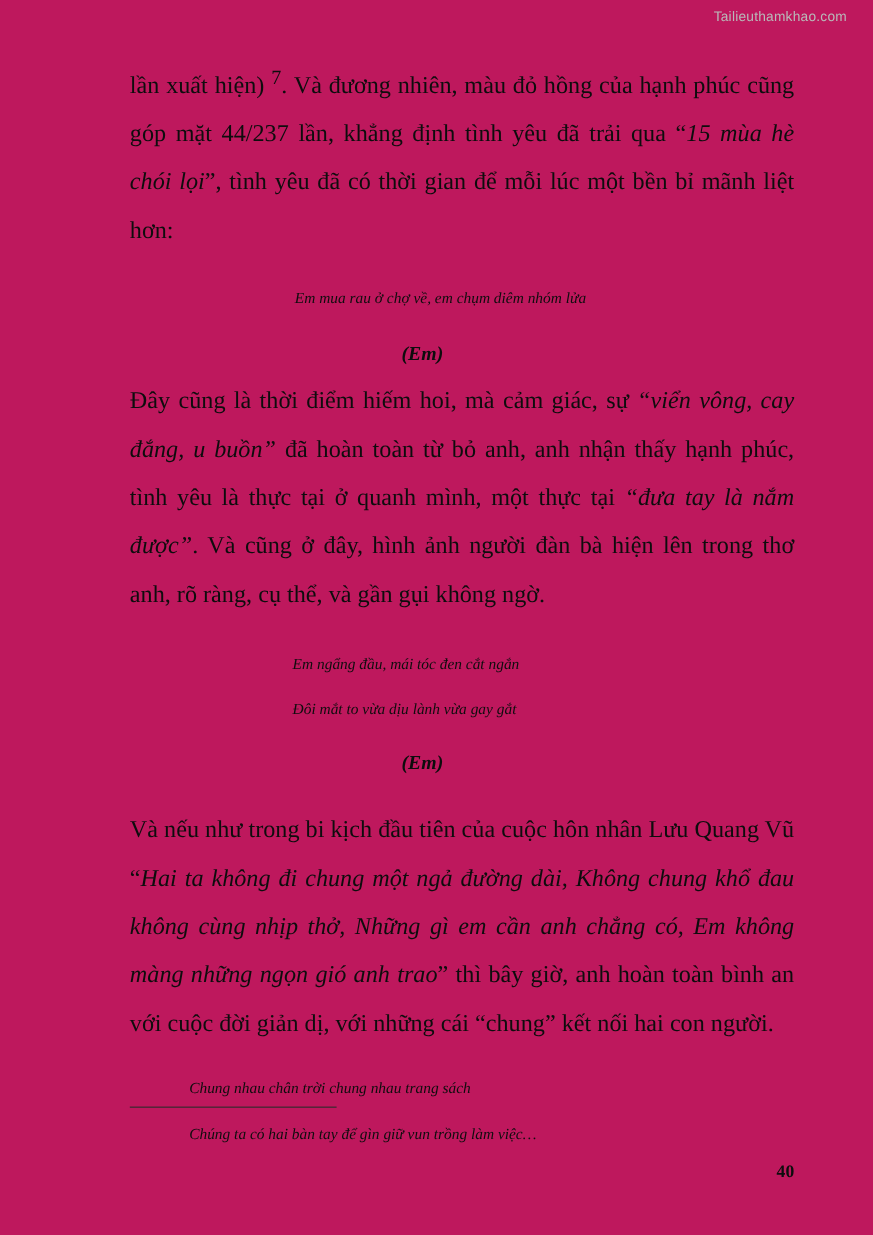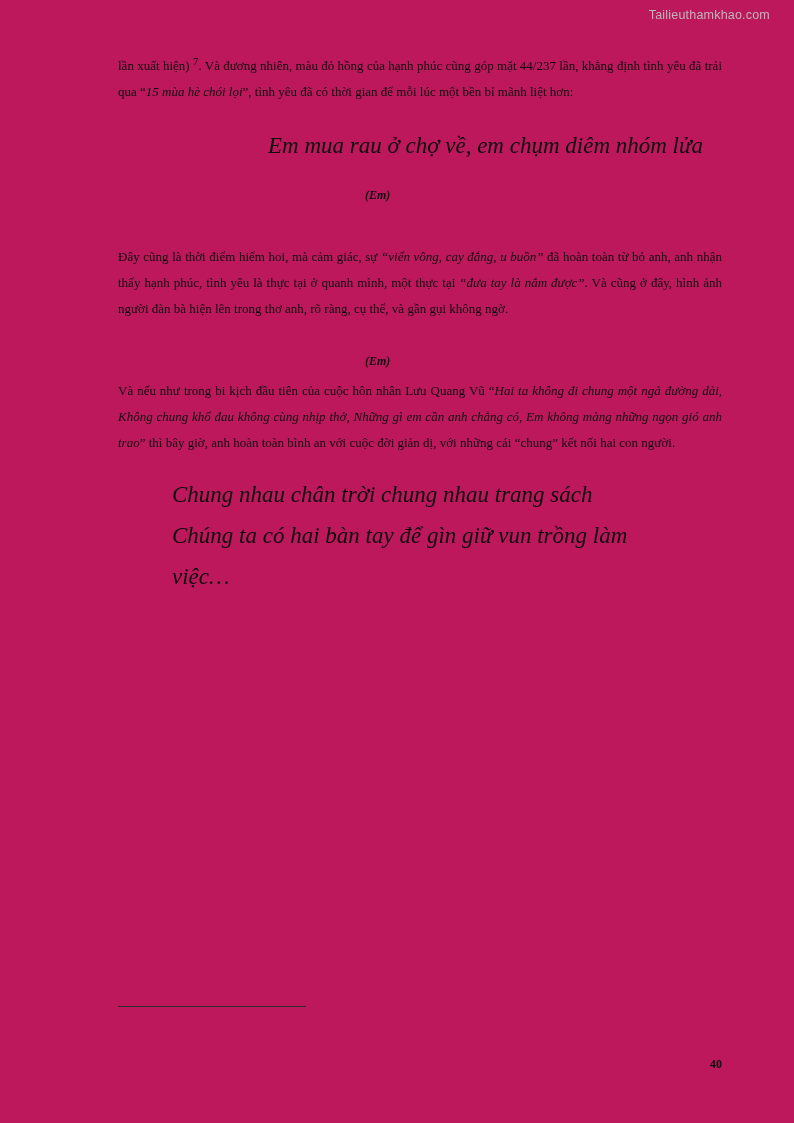--- a/index.html
+++ b/index.html
@@ -32,55 +32,55 @@
   
   .content {
     position: absolute;
     left: 118px;
     top: 48px;
     width: 604px;
   }
 
   p.body-par {
     margin: 0 0 0 0;
-    font-size: 13px;
-    line-height: 26px;
+    font-size: 22px;
+    line-height: 44px;
     text-align: justify;
     text-justify: inter-word;
   }
 
   .it { font-style: italic; }
 
   
   .poem {
-    font-size: 23px;
+    font-size: 14px;
     line-height: 41px;
     font-style: italic;
   }
   .poem .line {
     text-align: justify;
     text-justify: inter-word;
   }
   .poem .line.nojust { text-align: left; }
 
   .poem-1 { margin-top: 20px; margin-left: 150px; width: 454px; }
   .poem-2 { margin-top: 22px; margin-left: 148px; width: 454px; }
   .poem-3 { margin-top: 18px; margin-left:  54px; width: 500px; }
 
   .attrib {
-    font-size: 12px;
+    font-size: 18px;
     font-weight: bold;
     font-style: italic;
     line-height: 34px;
   }
   .attrib-1 { margin-top: 12px; margin-left: 247px; }
   .attrib-2 { margin-top: 10px; margin-left: 247px; }
 
-  .par-block-1 { margin-top: 32px; font-family: Liberation Serif, serif; }
-  .par-block-2 { }
+  .par-block-1 { margin-top: 4px; font-family: Liberation Serif, serif; }
+  .par-block-2 { margin-top: 22px; }
 
   
   .footnote-zone {
     position: absolute;
     left: 118px;
     top: 1006px;
     width: 604px;
   }
   .footnote-rule {
     width: 188px;
@@ -96,21 +96,21 @@
   .footnote sup {
     font-size: 9.5px;
     vertical-align: super;
   }
   .footnote b { font-weight: bold; }
 
   .page-number {
     position: absolute;
     right: 72px;
     top: 1057px;
-    font-size: 12px;
+    font-size: 16px;
     font-weight: bold;
   }
 </style>
 </head>
 <body>
 
 <div class="page">
 
   <div class="watermark">Tailieuthamkhao.com</div>
 
@@ -121,20 +121,22 @@
     <div class="poem poem-1">
       <div class="line">Em mua rau ở chợ về, em chụm diêm nhóm lửa</div>
     </div>
     <div class="attrib attrib-1">(Em)</div>
 
     <div class="par-block-1">
       <p class="body-par"><span>Đây cũng là thời điểm hiếm hoi, mà cảm giác, sự </span><span class="it">“viển vông, cay đắng, u buồn”</span><span> đã hoàn toàn từ bỏ anh, anh nhận thấy hạnh phúc, tình yêu là thực tại ở quanh mình, một thực tại </span><span class="it">“đưa tay là nắm được”</span><span>. Và cũng ở đây, hình ảnh người đàn bà hiện lên trong thơ anh, rõ ràng, cụ thể, và gần gụi không ngờ.</span></p>
     </div>
 
     <div class="poem poem-2">
+      <div class="line nojust">Em ngẩng đầu, mái tóc đen cắt ngắn</div>
+      <div class="line nojust">Đôi mắt to vừa dịu lành vừa gay gắt</div>
     </div>
     <div class="attrib attrib-2">(Em)</div>
 
     <div class="par-block-2">
       <p class="body-par"><span>Và nếu như trong bi kịch đầu tiên của cuộc hôn nhân Lưu Quang Vũ “</span><span class="it">Hai ta không đi chung một ngả đường dài, Không chung khổ đau không cùng nhịp thở, Những gì em cần anh chẳng có, Em không màng những ngọn gió anh trao</span><span>” thì bây giờ, anh hoàn toàn bình an với cuộc đời giản dị, với những cái “chung” kết nối hai con người.</span></p>
     </div>
 
     <div class="poem poem-3">
       <div class="line nojust">Chung nhau chân trời chung nhau trang sách</div>
       <div class="line nojust">Chúng ta có hai bàn tay để  gìn giữ vun trồng làm việc…</div>

